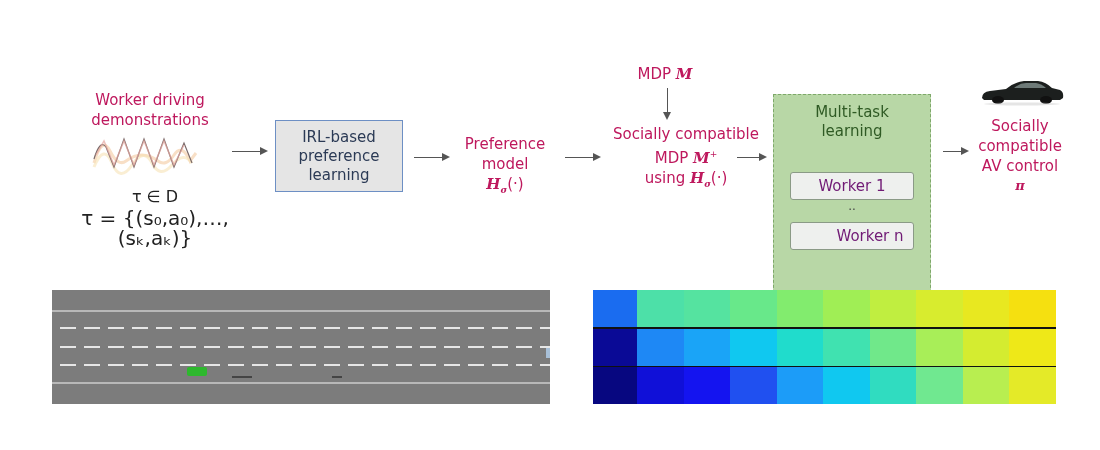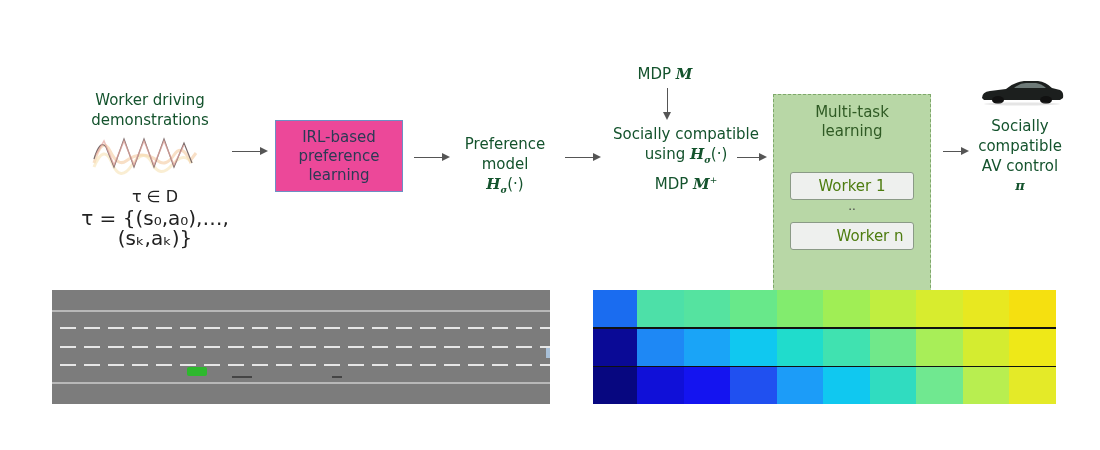--- a/index.html
+++ b/index.html
@@ -1,38 +1,38 @@
 <!DOCTYPE html>
 <html><head>
 <meta charset="utf-8">
 <style>
   html, body { margin:0; padding:0; background:#ffffff; }
   body { width:1100px; height:450px; position:relative; overflow:hidden;
          font-family:"DejaVu Sans", sans-serif; color:#333; }
   .abs { position:absolute; }
-  .lbl { position:absolute; text-align:center; font-size:15px; line-height:20px; color:#14532d; }
+  .lbl { position:absolute; text-align:center; font-size:15px; line-height:20px; color:#be185d; }
   .lbl .line { display:block; white-space:nowrap; }
   .math { font-family:"DejaVu Serif", serif; font-weight:bold; font-style:italic; }
   .arrow { position:absolute; height:1px; background:#555; }
   .arrow::after { content:""; position:absolute; right:-2px; top:-4px;
                   border-left:8px solid #555; border-top:4.5px solid transparent; border-bottom:4.5px solid transparent; }
   .varrow { position:absolute; width:1px; background:#555; }
   .varrow::after { content:""; position:absolute; left:-4px; bottom:-2px;
                    border-top:8px solid #555; border-left:4.5px solid transparent; border-right:4.5px solid transparent; }
   .irl-box { position:absolute; left:275px; top:120px; width:128px; height:72px;
-             background:#ec4899; border:1px solid #6d8fc4; box-sizing:border-box;
+             background:#e5e5e5; border:1px solid #6d8fc4; box-sizing:border-box;
              display:flex; flex-direction:column; align-items:center; justify-content:center;
              font-size:15px; line-height:19px; color:#2b3a55; }
   .mtl-box { position:absolute; left:773px; top:52px; width:158px; height:214px;
              background:#b8d7a6; border:1px dashed #7ea86a; box-sizing:border-box;margin-top:42px; }
   .mtl-title { position:absolute; left:0; right:0; top:8px; text-align:center;
                font-size:15px; line-height:19px; color:#2f5a24; }
   .worker { position:absolute; left:16px; width:124px; height:28px; background:#eef0ee;
             border:1px solid #8a9a86; border-radius:3px; box-sizing:border-box;
-            display:flex; align-items:center; justify-content:center; font-size:15px; color:#4d7c0f; }
+            display:flex; align-items:center; justify-content:center; font-size:15px; color:#701a75; }
   .road { position:absolute; left:52px; top:290px; width:498px; height:114px; background:#7c7c7c; }
   .road .edge { position:absolute; left:0; right:0; height:2px; background:#b8b8b8; }
   .road .lane { position:absolute; left:8px; right:0; height:2px;
                 background:repeating-linear-gradient(90deg, #e6e6e6 0 16px, transparent 16px 24px); }
   .heat { position:absolute; left:593px; top:290px; width:463px; height:114px; background:#111;
           display:grid; grid-template-rows: 37px 37px 37px; row-gap:1.5px; }
   .heat-row { display:grid; grid-template-columns: 44px repeat(9, 1fr); }
 </style>
 </head>
 <body>
@@ -74,26 +74,26 @@
 
   <div class="lbl" style="left:610px; top:64px; width:110px;">
     <span>MDP</span>
     <span class="math">M</span>
   </div>
   <div class="varrow" style="left:667px; top:88px; height:30px;"></div>
 
   <div class="lbl" style="left:595px; top:124px; width:150px;margin-left:16px;">
     <span class="line">Socially compatible</span>
     <span class="line">
+      <span>MDP</span>
+      <span class="math">M</span><sup style="font-size:9px;">+</sup>
+    </span>
+    <span class="line">
       <span>using</span>
       <span class="math">H</span><sub style="font-size:9px;" class="math">σ</sub><span>(·)</span>
-    </span>
-    <span class="line">
-      <span>MDP</span>
-      <span class="math">M</span><sup style="font-size:9px;">+</sup>
     </span>
   </div>
 
   <div class="arrow" style="left:737px; top:157px; width:28px;"></div>
 
   <div class="mtl-box">
     <div class="mtl-title">
       <span class="line" style="display:block;">Multi-task</span>
       <span class="line" style="display:block;">learning</span>
     </div>

